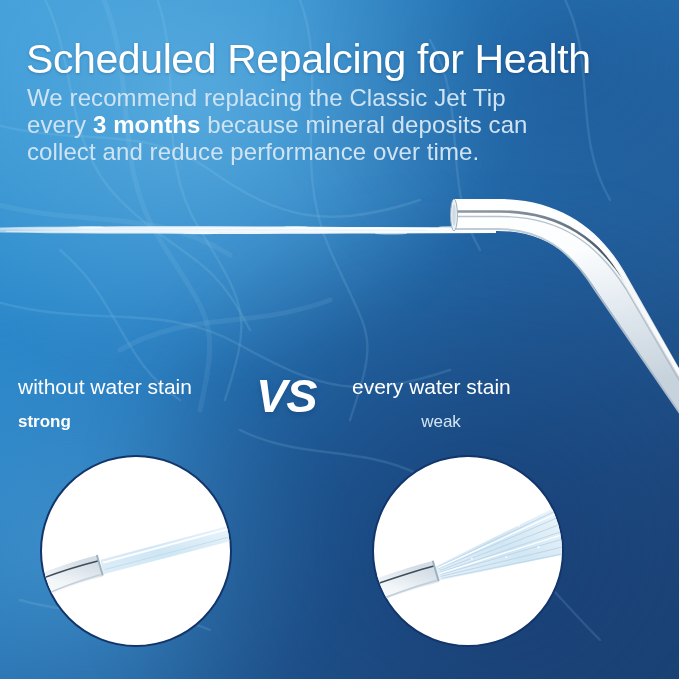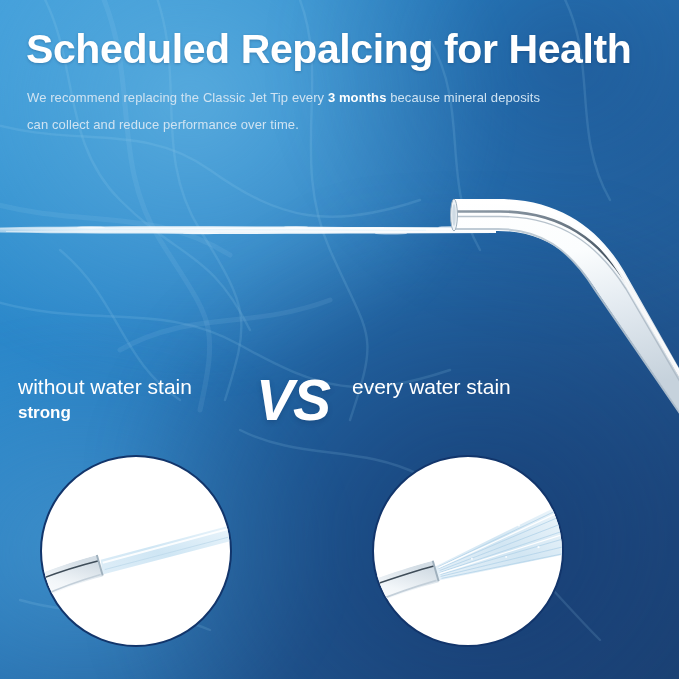--- a/index.html
+++ b/index.html
@@ -76,36 +76,36 @@
     position: absolute;
     inset: 0;
     opacity: .5;
   }
   .caustics svg { display: block; width: 100%; height: 100%; }
 
   
   .headline {
     position: absolute;
     left: 26px;
-    top: 27px;
+    top: 37px;
     font-size: 41px;
-    font-weight: bold;
+    font-weight: normal;
     color: #ffffff;
     letter-spacing: -0.4px;
     line-height: 1.12;
     white-space: nowrap;
     text-shadow: 0 1px 3px rgba(10,40,80,.28);
   }
 
   .body-copy {
     position: absolute;
     left: 27px;
     top: 84px;
     width: 520px;
-    font-size: 13px;
+    font-size: 24px;
     line-height: 27px;
     color: #cfe3f2;
     letter-spacing: .1px;
   }
   .body-copy .hl {
     color: #ffffff;
     font-weight: bold;
   }
 
   
@@ -147,37 +147,37 @@
   }
   .cmp-title {
     font-size: 21px;
     color: #ffffff;
     line-height: 26px;
     white-space: nowrap;
   }
   .cmp-sub {
     font-size: 17px;
     line-height: 24px;
-    margin-top: 1px;
+    margin-top: 10px;
   }
   .cmp-sub.strong {
     font-weight: bold;
     color: #ffffff;
   }
   .cmp-sub.weak {
     font-weight: normal;
     color: #d3e5f3;
   }
   .cmp-right .cmp-sub { text-align: center; width: 178px; }
 
   .vs-badge {
     position: absolute;
     left: 256px;
     top: 372px;
-    font-size: 57px;
+    font-size: 47px;
     font-weight: bold;
     font-style: italic;
     color: #ffffff;
     letter-spacing: -1px;
     line-height: 1;
     text-shadow: 0 2px 5px rgba(10,40,80,.25);
   }
 
   
   .inset {
@@ -313,20 +313,21 @@
 
   <div class="cmp-left">
     <div class="cmp-title">without water stain</div>
     <div class="cmp-sub strong">strong</div>
   </div>
 
   <div class="vs-badge">VS</div>
 
   <div class="cmp-right">
     <div class="cmp-title">every water stain</div>
+    <div class="cmp-sub weak">weak</div>
   </div>
 
   <div class="inset inset-left">
     <svg viewBox="0 0 192 192" preserveAspectRatio="none">
       <defs>
         <linearGradient id="cleanStream" x1="0" y1="1" x2="1" y2="0">
           <stop offset="0" stop-color="#dfeef8"></stop>
           <stop offset="0.45" stop-color="#cfe6f4"></stop>
           <stop offset="1" stop-color="#e9f4fb"></stop>
         </linearGradient>

